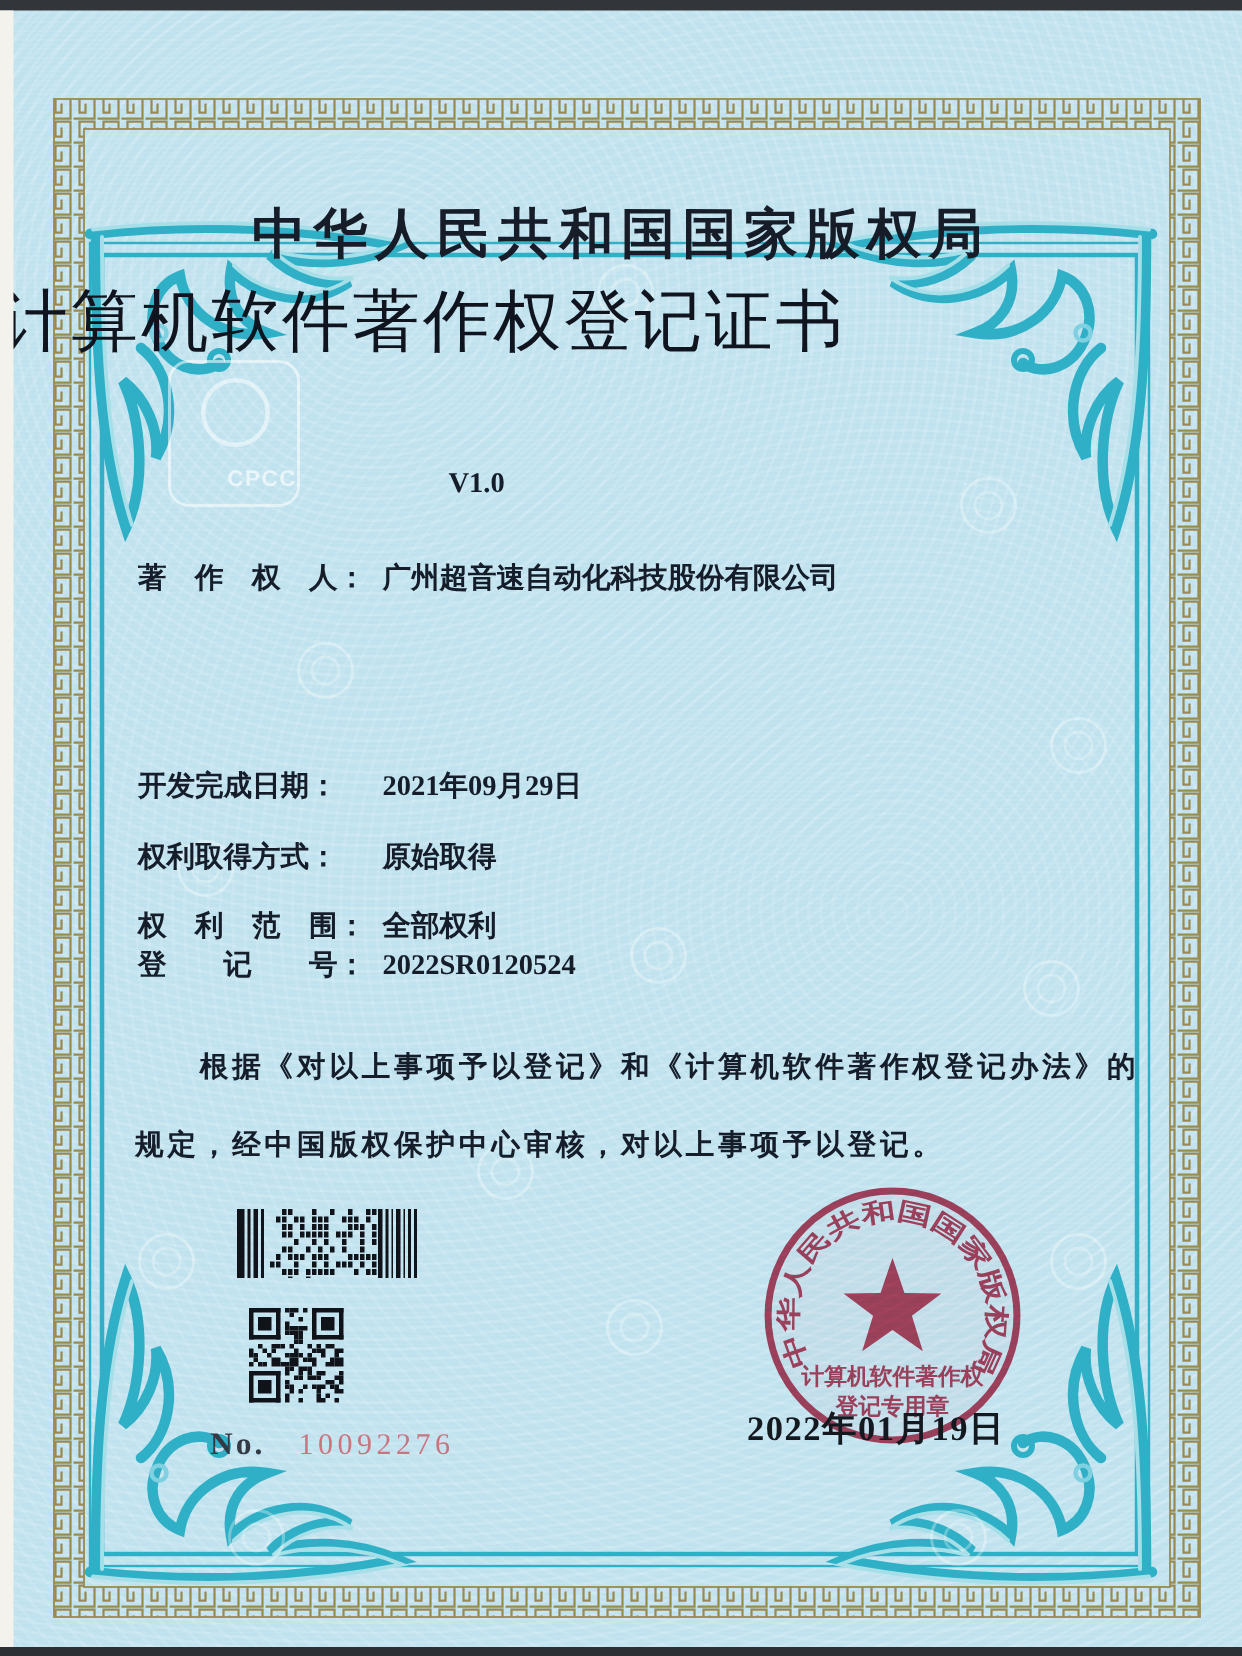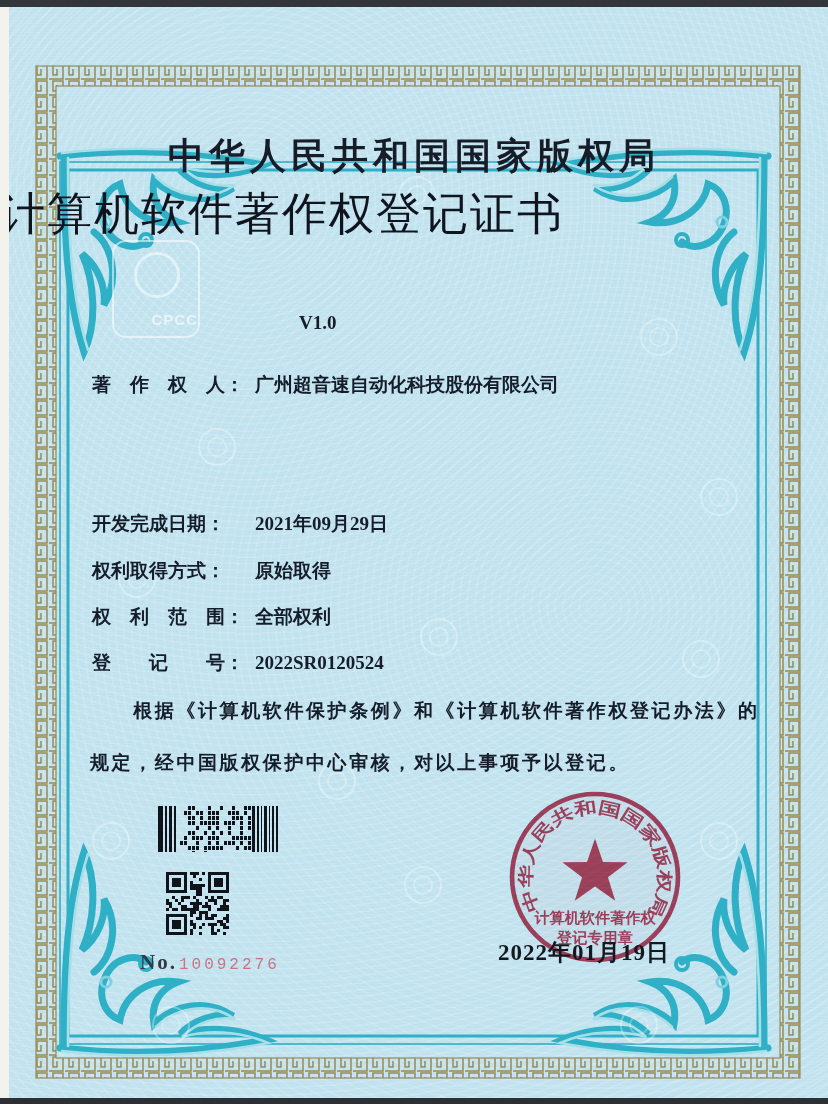--- a/index.html
+++ b/index.html
@@ -24,21 +24,21 @@
   .title2{left:0;right:0;top:184px;text-align:left;font-size:45px;font-weight:400;color:#10141f;letter-spacing:2px;}
   .certno{top:246px;right:110px;font-size:17px;font-weight:700;color:#1b2230;}
   .certno .gap{display:inline-block;width:18px;}
   .row{left:92px;font-size:19px;font-weight:700;color:#151d2a;}
   .row .lbl{display:inline-block;width:163px;white-space:pre;}
   .row .val{white-space:pre;}
   .v2{left:255px;top:312px;font-size:19px;font-weight:700;color:#151d2a;margin-left:44px;}
   .stmt{left:90px;width:672px;font-size:19px;font-weight:700;color:#151d2a;letter-spacing:2.6px;white-space:pre;}
   .serial{left:140px;top:950px;}
   .serial .pre{font-size:21px;color:#333a46;font-weight:700;letter-spacing:2px;}
-  .serial .num{font-family:Liberation Mono, monospace;font-size:16px;color:#cb7480;letter-spacing:3px;margin-left:2px;}
+  .serial .num{font-family:Liberation Serif, serif;font-size:20px;color:#cb7480;letter-spacing:3px;margin-left:22px;}
   .issue{left:498px;top:937px;font-size:23px;font-weight:700;color:#14181f;letter-spacing:1px;}
   svg text{font-family:"Liberation Serif","DejaVu Serif",serif;}
 </style>
 </head>
 <body>
 
 <div class="page">
 
   <svg class="abs" width="828" height="1104" viewBox="0 0 828 1104" style="left:0;top:0">
     <defs>
@@ -108,25 +108,25 @@
   </div>
 
   <div class="abs row" style="top:604px">
     <span class="lbl">权　利　范　围：</span><span class="val">全部权利</span>
   </div>
 
   <div class="abs row" style="top:558px">
     <span class="lbl">权利取得方式：</span><span class="val">原始取得</span>
   </div>
 
-  <div class="abs row" style="top:650px">
+  <div class="abs row" style="top:630px">
     <span class="lbl">登　　记　　号：</span><span class="val">2022SR0120524</span>
   </div>
 
-  <div class="abs stmt" style="top:698px">　　根据《计算机软件保护条例》和《计算机软件著作权登记办法》的</div>
+  <div class="abs stmt" style="top:698px">　　根据《对以上事项予以登记》和《计算机软件著作权登记办法》的</div>
   <div class="abs stmt" style="top:750px">规定，经中国版权保护中心审核，对以上事项予以登记。</div>
 
   <svg id="barcode" class="abs" width="120" height="46" style="left:158px;top:806px">
       <rect x="0" y="0" width="5" height="46" fill="#10131a"></rect>
       <rect x="7" y="0" width="2" height="46" fill="#10131a"></rect>
       <rect x="11" y="0" width="3" height="46" fill="#10131a"></rect>
       <rect x="16" y="0" width="2" height="46" fill="#10131a"></rect>
       <rect x="22" y="35" width="3" height="4" fill="#10131a"></rect>
       <rect x="26" y="5" width="3" height="4" fill="#10131a"></rect>
       <rect x="26" y="30" width="3" height="4" fill="#10131a"></rect>

